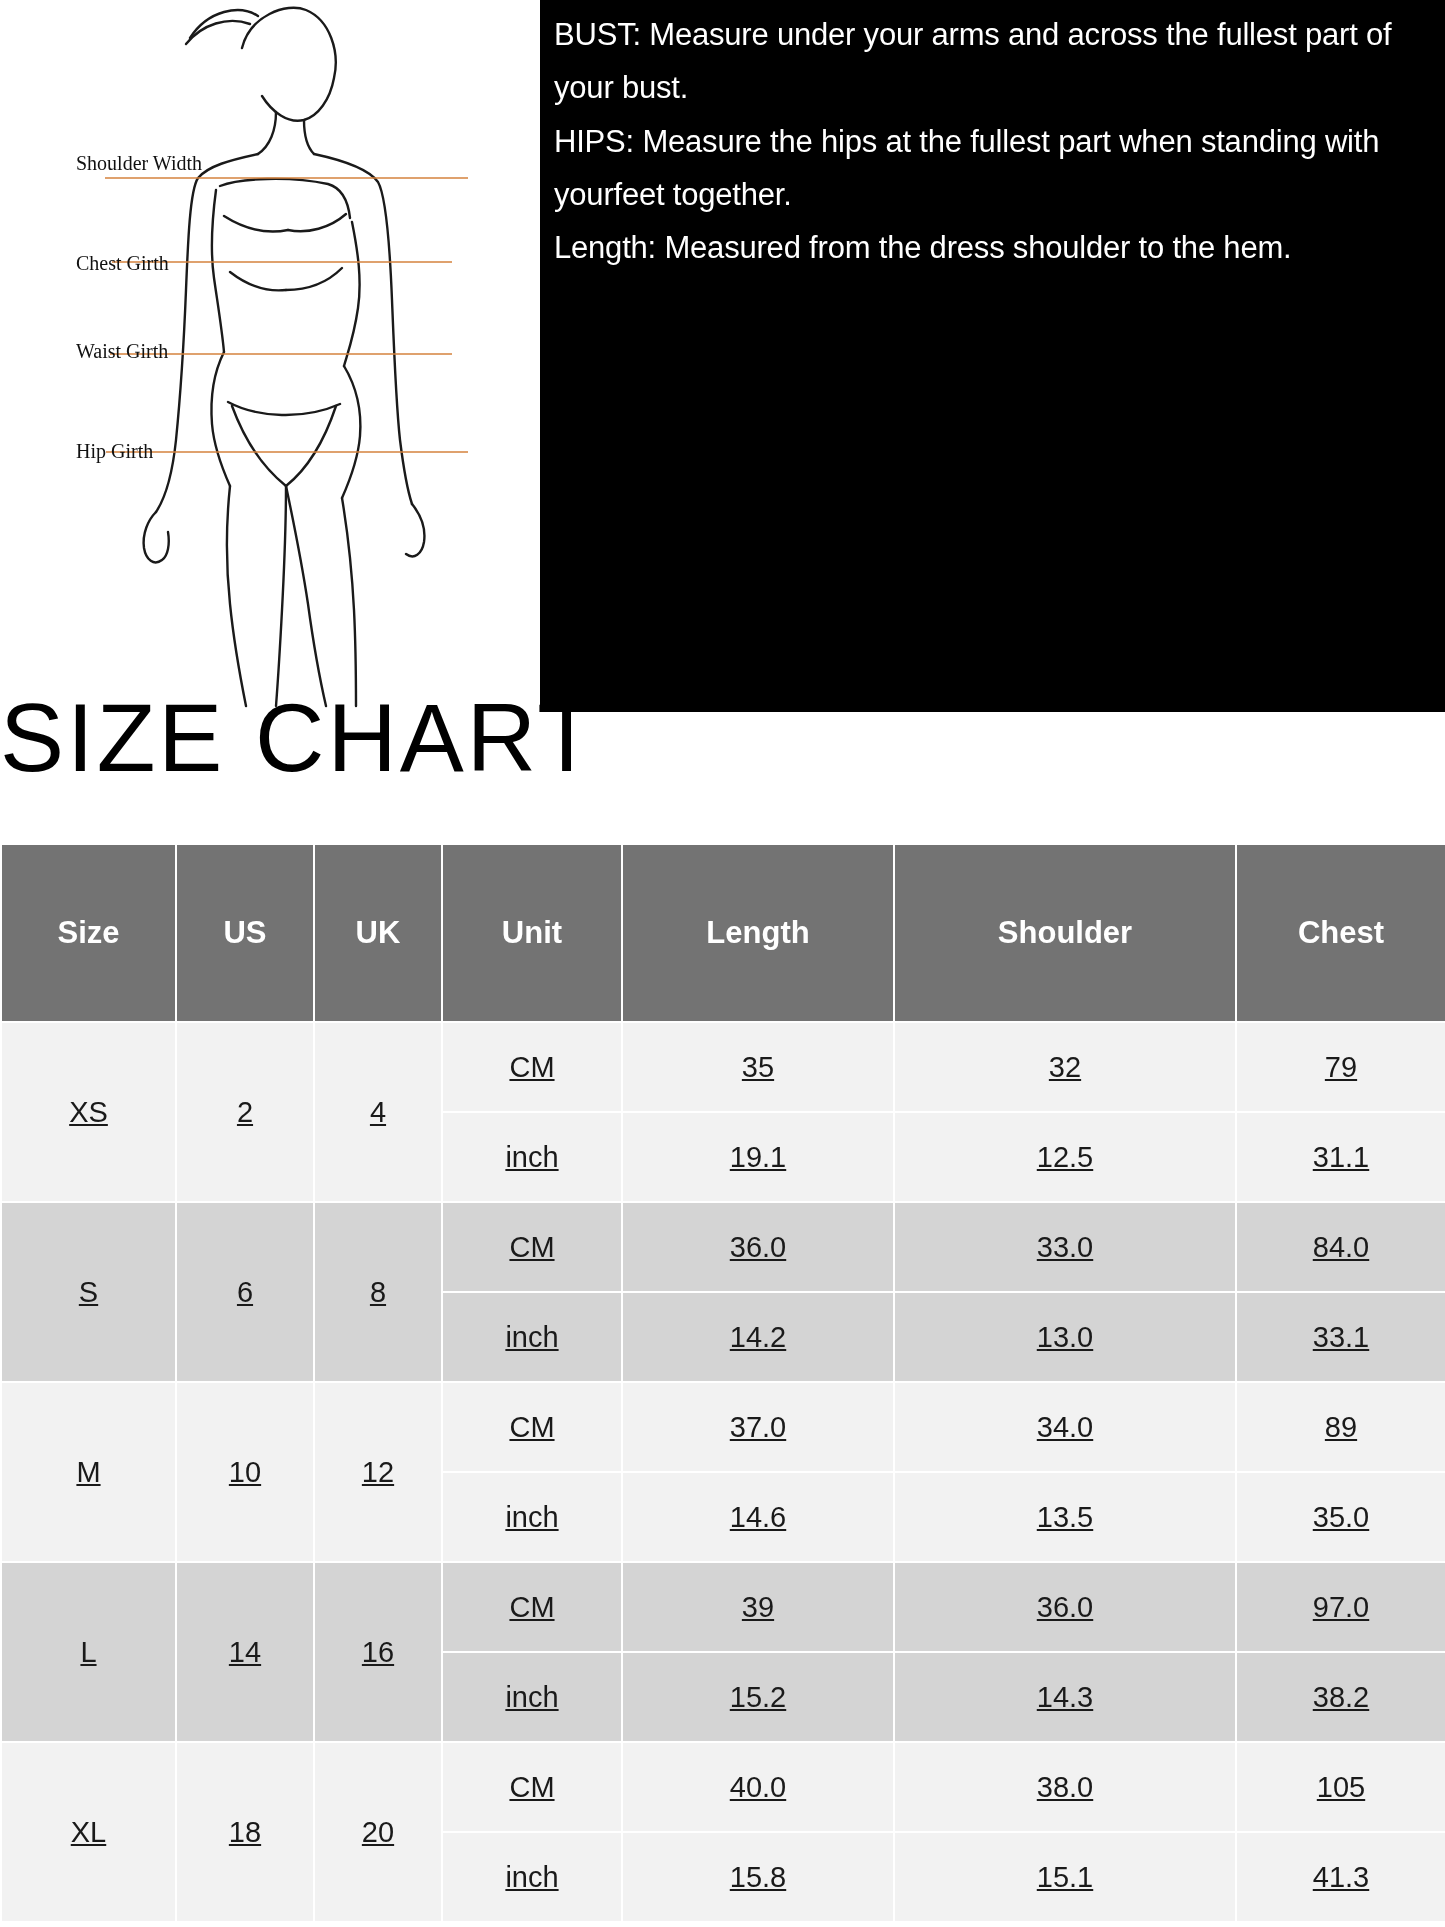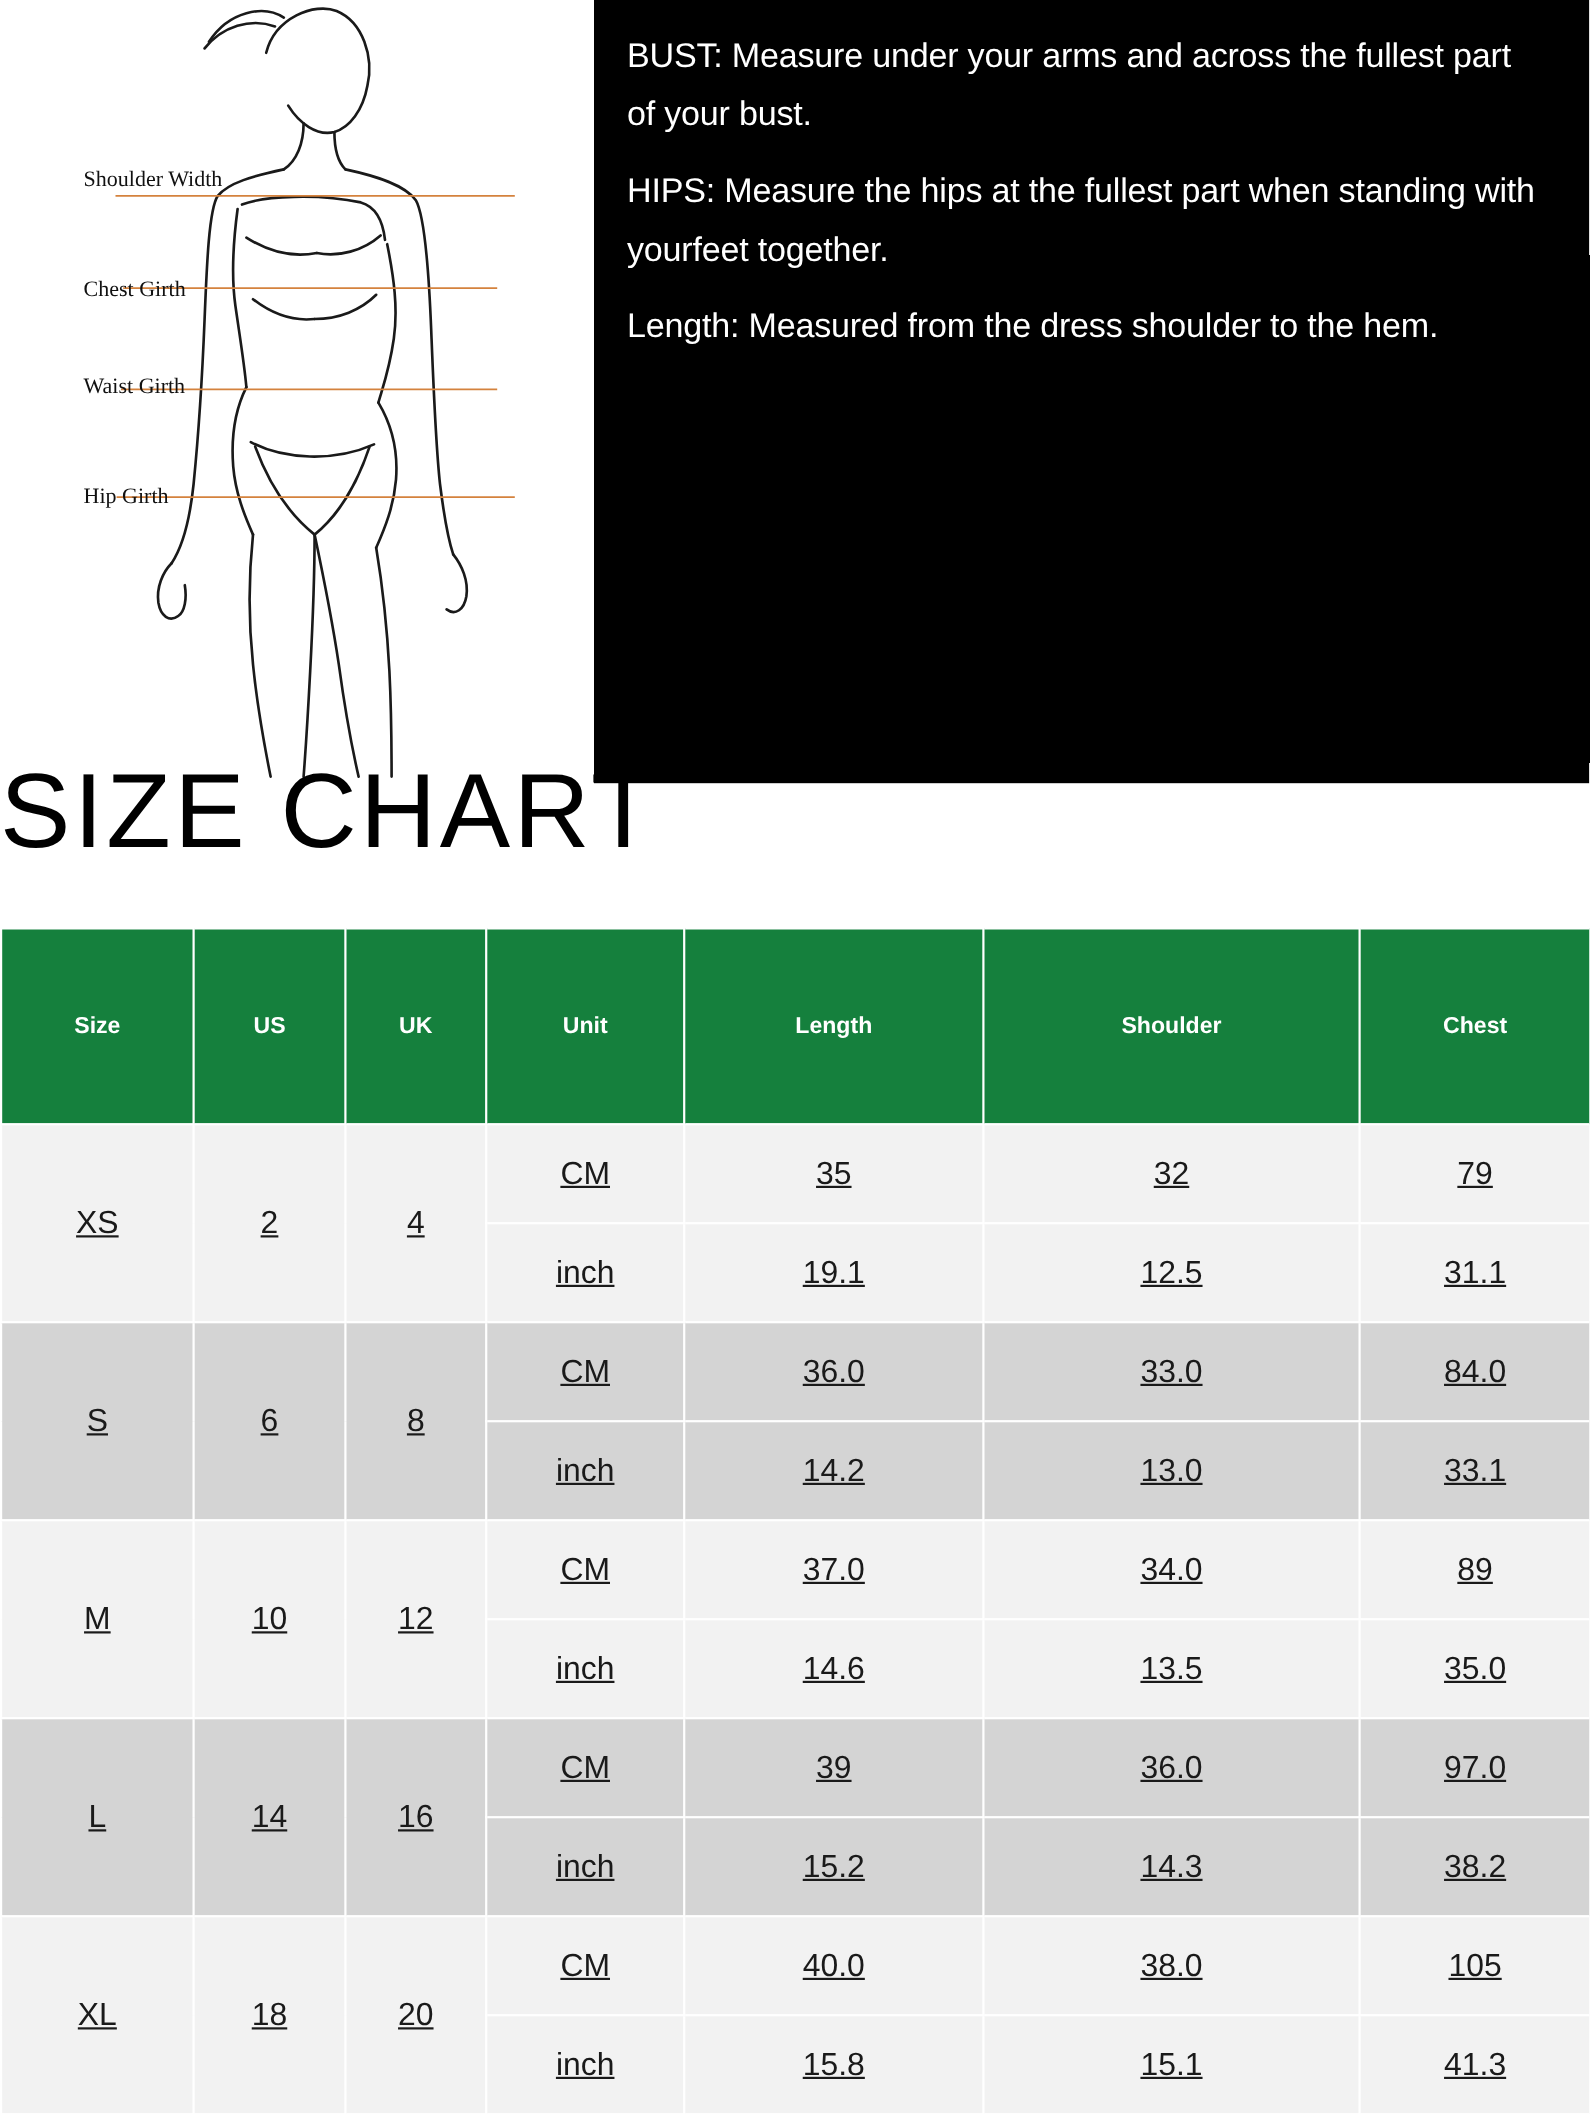--- a/index.html
+++ b/index.html
@@ -50,21 +50,21 @@
   .info-pane {
     position: absolute;
     left: 540px; top: 0;
     width: 905px;
     height: 712px;
     background: #000000;
     color: #ffffff;
     padding: 8px 22px 0 14px;
   }
   .info-pane p {
-    margin: 16px;
+    margin: 0;
     font-size: 31px;
     line-height: 1.72;
     font-family: "Liberation Sans", sans-serif;
     letter-spacing: -0.2px;
   }
 
   
   .title-wrap {
     position: absolute;
     left: 0;
@@ -86,23 +86,23 @@
     left: 0;
     top: 843px;
     width: 1445px;
   }
   table.size-table {
     border-collapse: collapse;
     width: 1445px;
     table-layout: fixed;
   }
   table.size-table th {
-    background: #15803d;
+    background: #737373;
     color: #ffffff;
-    font-size: 21px;
+    font-size: 31px;
     font-weight: bold;
     height: 178px;
     border: 2px solid #ffffff;
     text-align: center;
     vertical-align: middle;
   }
   table.size-table td {
     text-align: center;
     vertical-align: middle;
     font-size: 29px;

